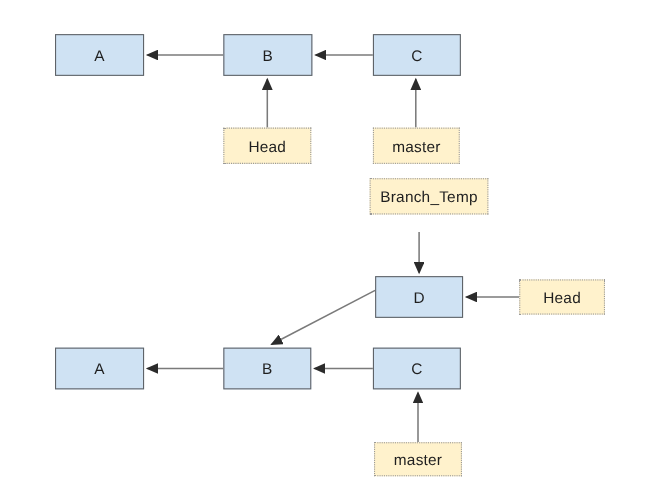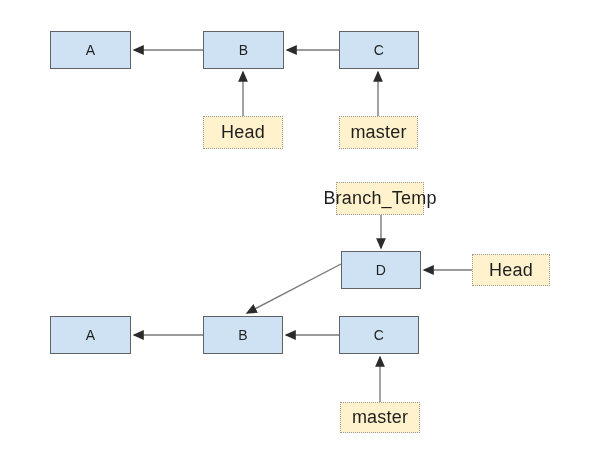--- a/index.html
+++ b/index.html
@@ -22,21 +22,21 @@
     width: 602px;
     height: 452px;
     pointer-events: none;
   }
   .node {
     position: absolute;
     box-sizing: border-box;
     display: flex;
     align-items: center;
     justify-content: center;
-    font-size: 18px;
+    font-size: 14px;
     color: #1f1f1f;
     letter-spacing: 0.2px;
   }
   .node.commit {
     background: #cfe2f3;
     border: 1.5px solid #5f6368;
     font-size: 14px;
   }
   .node.pointer {
     background: #fff2cc;
@@ -62,20 +62,20 @@
       <line x1="341" y1="264" x2="247" y2="313" stroke="#7a7a7a" stroke-width="1.4" marker-end="url(#arrowhead)"></line>
       <line x1="339" y1="335" x2="286" y2="335" stroke="#7a7a7a" stroke-width="1.4" marker-end="url(#arrowhead)"></line>
       <line x1="203" y1="335" x2="134" y2="335" stroke="#7a7a7a" stroke-width="1.4" marker-end="url(#arrowhead)"></line>
       <line x1="380" y1="402" x2="380" y2="357" stroke="#7a7a7a" stroke-width="1.4" marker-end="url(#arrowhead)"></line>
     </svg>
 <div class="node commit" style="left: 50px; top: 31px; width: 81px; height: 38px;">A</div>
     <div class="node commit" style="left: 203px; top: 31px; width: 81px; height: 38px;">B</div>
     <div class="node commit" style="left: 339px; top: 31px; width: 80px; height: 38px;">C</div>
     <div class="node pointer" style="left: 203px; top: 116px; width: 80px; height: 33px;">Head</div>
     <div class="node pointer" style="left: 339px; top: 116px; width: 79px; height: 33px;">master</div>
-    <div class="node pointer" style="left: 336px; top: 182px; width: 88px; height: 33px;">Branch_Temp</div>
+    <div class="node pointer" style="left: 336px; top: 162px; width: 108px; height: 33px;">Branch_Temp</div>
     <div class="node commit" style="left: 341px; top: 251px; width: 80px; height: 38px;">D</div>
     <div class="node pointer" style="left: 472px; top: 254px; width: 78px; height: 32px;">Head</div>
     <div class="node commit" style="left: 50px; top: 316px; width: 81px; height: 38px;">A</div>
     <div class="node commit" style="left: 203px; top: 316px; width: 80px; height: 38px;">B</div>
     <div class="node commit" style="left: 339px; top: 316px; width: 80px; height: 38px;">C</div>
     <div class="node pointer" style="left: 340px; top: 402px; width: 80px; height: 31px;">master</div>
   </div>
 
 </body></html>

